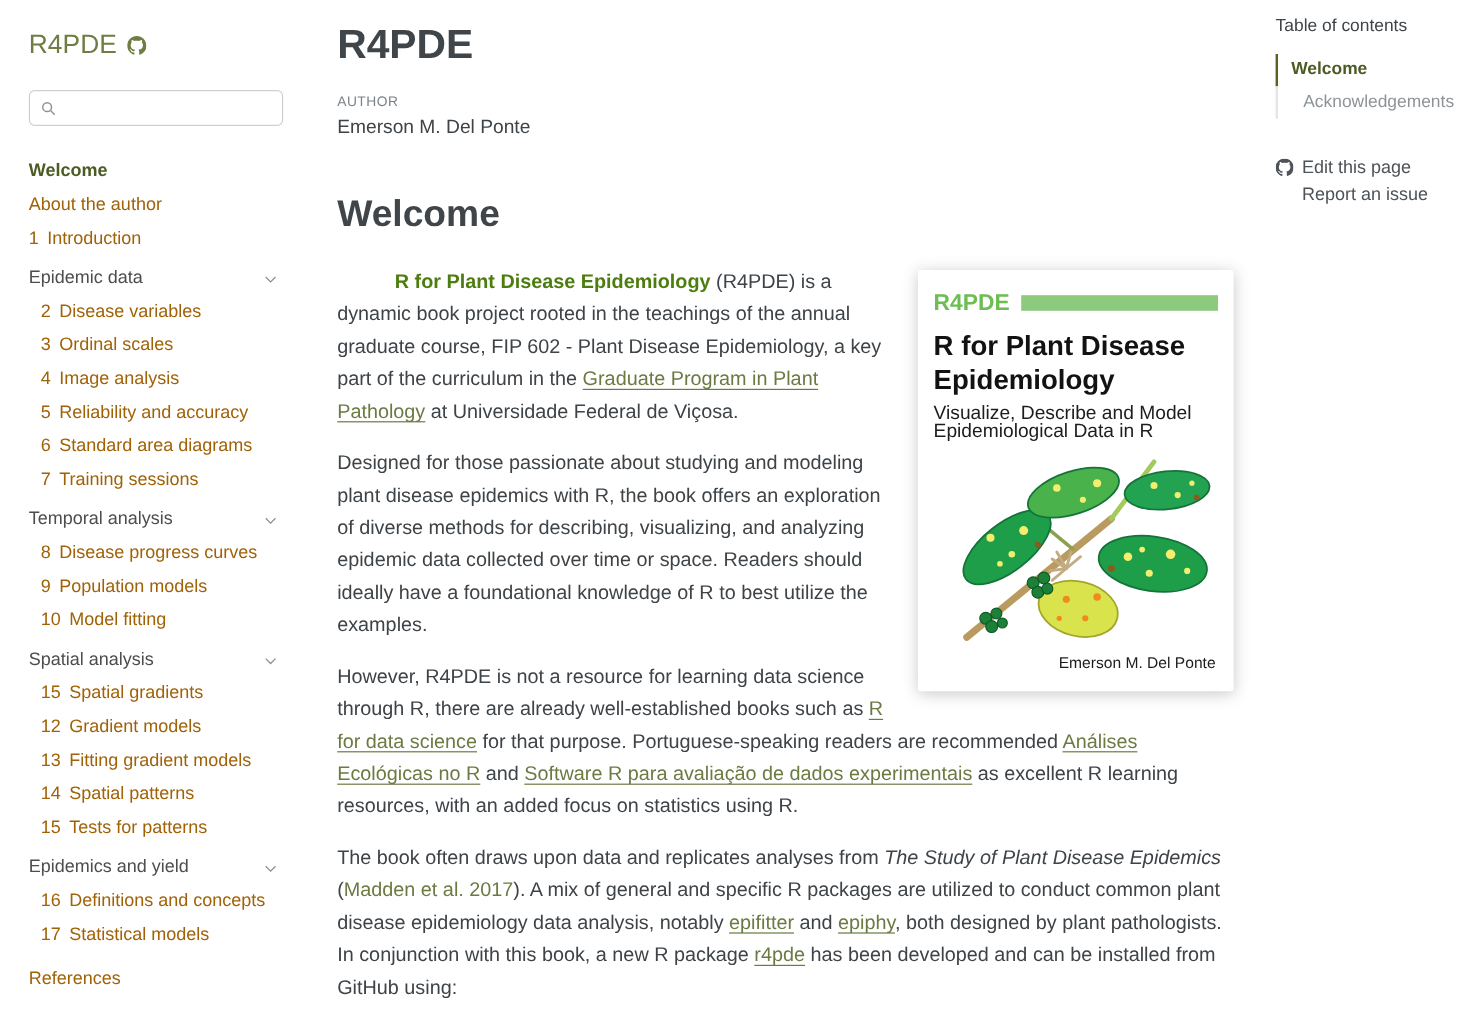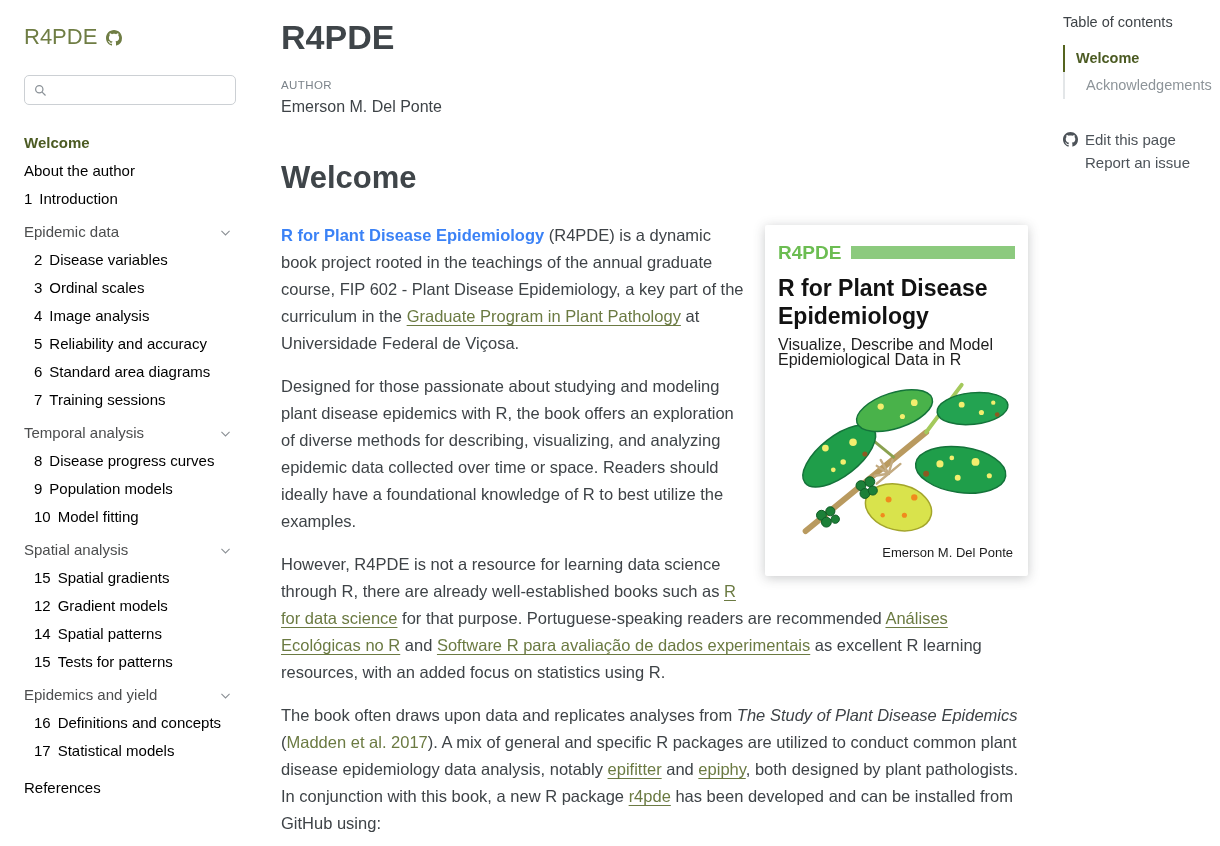--- a/index.html
+++ b/index.html
@@ -21,40 +21,40 @@
     height: 30px; border: 1px solid #ccd0d4; border-radius: 5px;
     display: flex; align-items: center; gap: 7px; padding: 0 9px; margin-bottom: 24px;
     background: #fff;
   }
   .search-box svg { width: 13px; height: 13px; stroke: #8a9197; flex-shrink: 0; }
   .search-box input {
     border: none; outline: none; width: 100%; font-size: 14px;
     font-family: "Liberation Sans", sans-serif; background: transparent; color: #3e4347;
   }
   .nav-item {
-    font-size: 15px; line-height: 16px; padding: 6px 0; color: #000000;
+    font-size: 15px; line-height: 16px; padding: 6px 0; color: #a16207;
     cursor: pointer; display: flex; align-items: center;
   }
   .nav-item .lbl { white-space: nowrap; }
   .nav-item.active { color: #4c5b23; font-weight: bold; }
   .nav-item.indent { padding-left: 10px; }
   .nav-item .num { margin-right: 7px; }
   .nav-item.section { justify-content: space-between; margin-top: 5px; color: #4c4d4e; }
   .nav-item.gap-top { margin-top: 9px; }
   .chev { width: 13px; height: 13px; stroke: #8a8f94; margin-right: 4px; }
 
   
   .main { width: 803px; flex-shrink: 0; padding: 12px 35px 0 21px; }
   .book-title { font-size: 34px; font-weight: bold; color: #3f4549; margin: 6px 0 22px; }
   .author-label { font-size: 11.5px; color: #7b838a; letter-spacing: 0.4px; margin-bottom: 7px; }
   .author-name { font-size: 16px; color: #3e4347; margin-bottom: 44px; }
   .page-title { font-size: 31px; font-weight: bold; color: #3f4549; margin: 0 0 26px; }
   .prose { font-size: 16.5px; line-height: 27px; color: #3e4347; }
   .prose p { margin: 0 0 16px; }
-  .prose strong { color: #3b82f6; }
+  .prose strong { color: #4d7c0f; margin-left: 48px; }
   .prose a.link { color: #6b7a42; text-decoration: underline; text-underline-offset: 2.5px; cursor: pointer; }
   .prose a.cite { color: #6b7a42; text-decoration: none; cursor: pointer; }
 
   
   .cover-card {
     float: right; width: 263px; margin: 3px 0 12px 18px;
     background: #fff; border-radius: 2px;
     box-shadow: 0 2px 12px rgba(60,64,67,0.28);
     padding: 12px 13px 10px;
   }
@@ -172,20 +172,24 @@
         </div>
         <div class="nav-item indent">
           <span class="num">15</span>
           <span class="lbl">Spatial gradients</span>
         </div>
         <div class="nav-item indent">
           <span class="num">12</span>
           <span class="lbl">Gradient models</span>
         </div>
         <div class="nav-item indent">
+          <span class="num">13</span>
+          <span class="lbl">Fitting gradient models</span>
+        </div>
+        <div class="nav-item indent">
           <span class="num">14</span>
           <span class="lbl">Spatial patterns</span>
         </div>
         <div class="nav-item indent">
           <span class="num">15</span>
           <span class="lbl">Tests for patterns</span>
         </div>
         <div class="nav-item section">
           <span class="lbl">Epidemics and yield</span>
           <svg viewBox="0 0 16 16" fill="none" class="chev">

